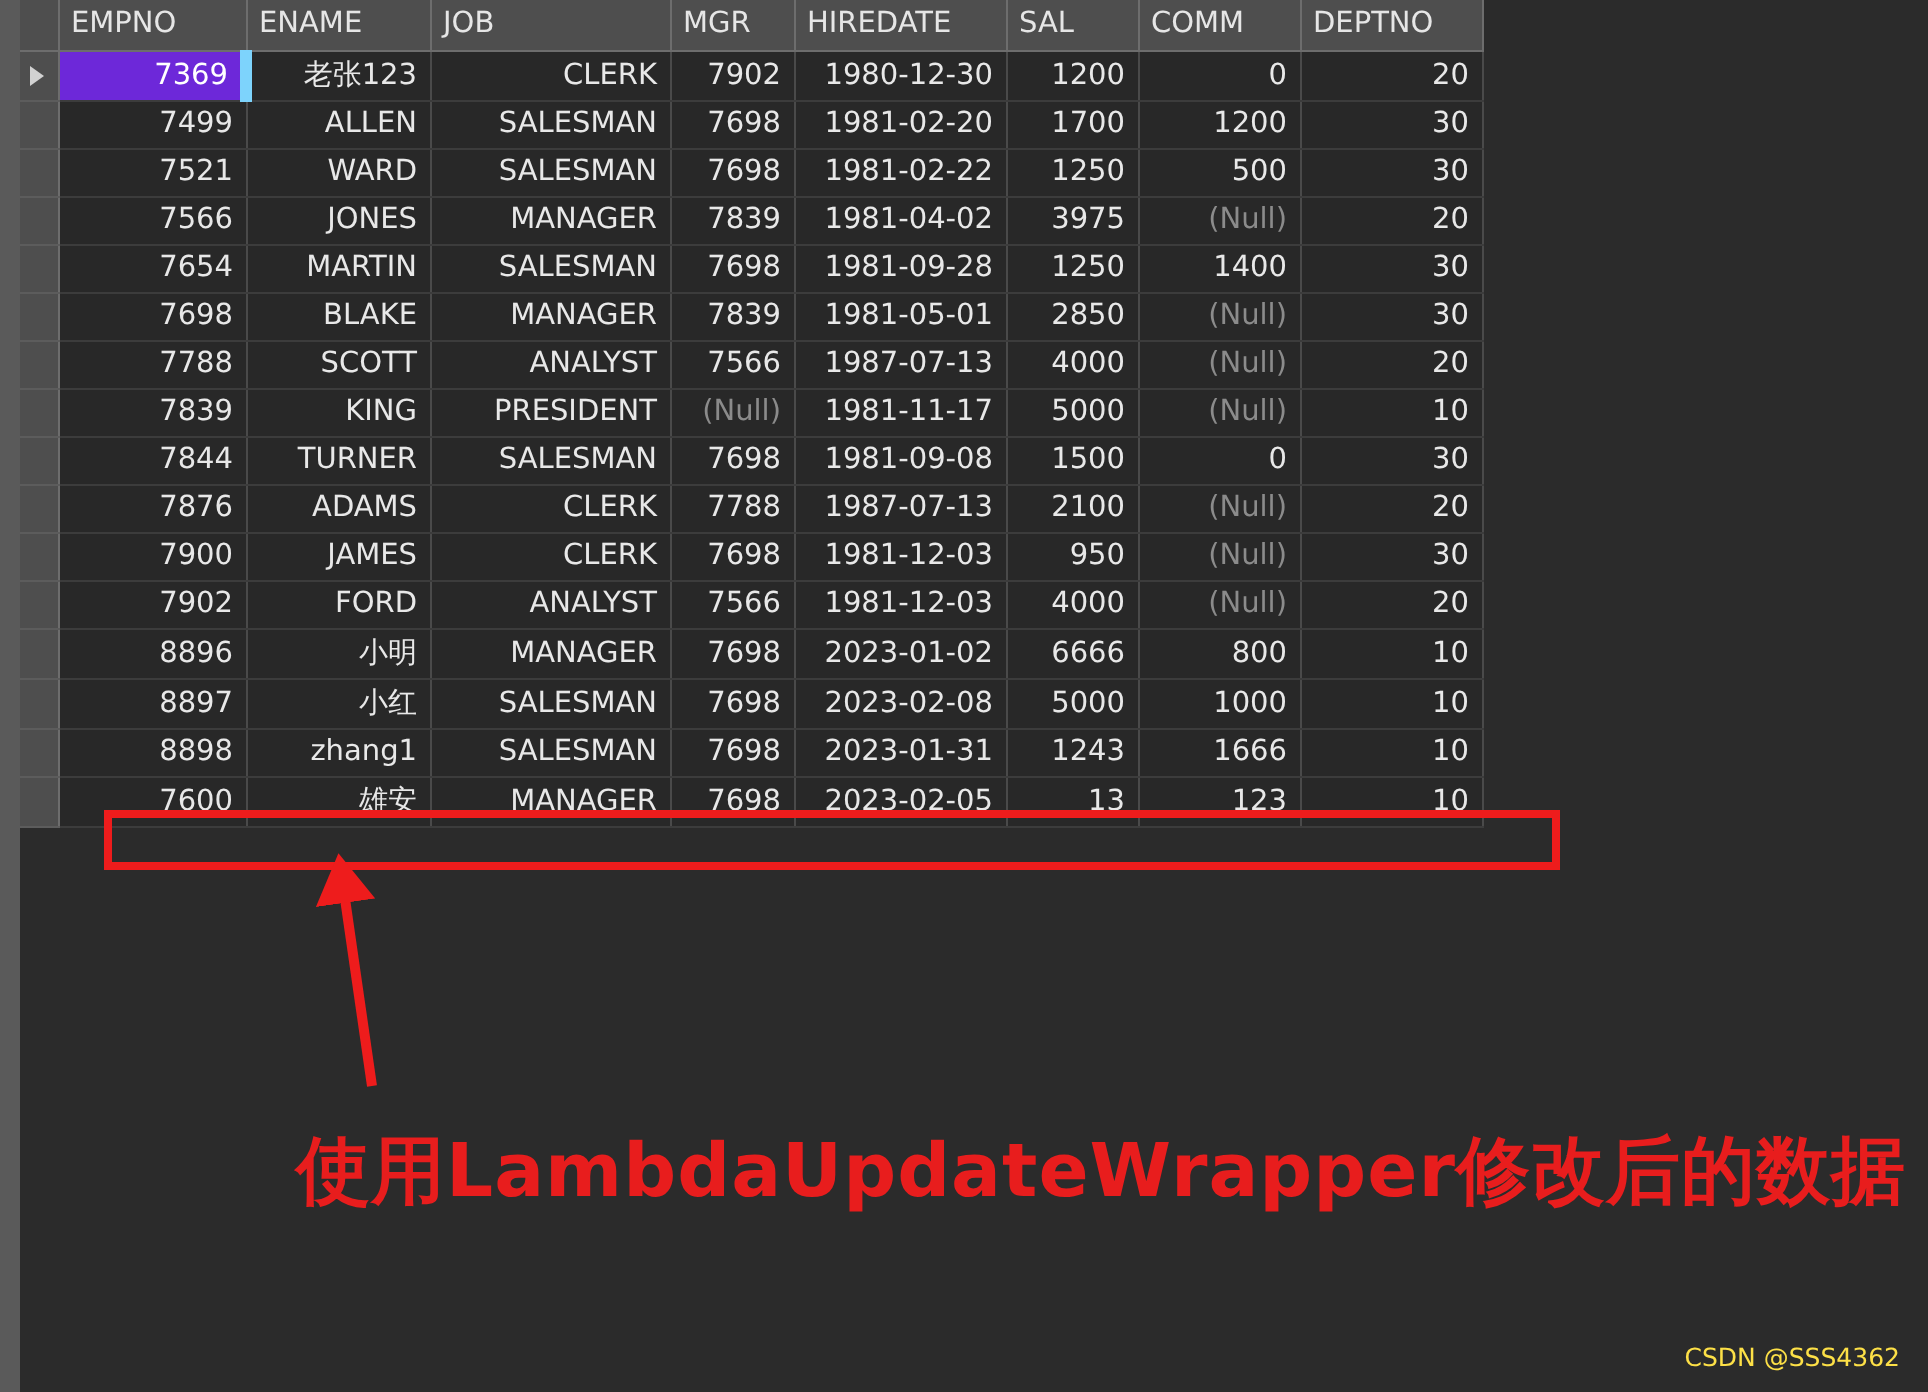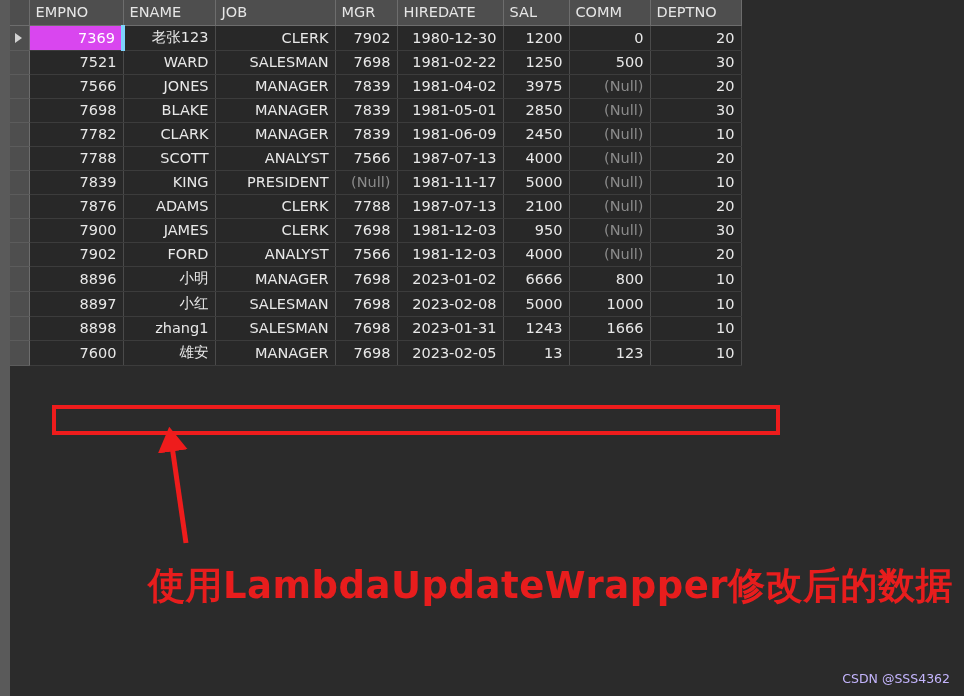--- a/index.html
+++ b/index.html
@@ -82,23 +82,23 @@
     background: #4e4e4e;
     border-right: 1px solid #6d6d6d;
     border-bottom: 1px solid #5c5c5c;
     padding: 0;
     position: relative;
   }
   td.num { text-align: right; }
   td.txt { text-align: right; }
   td.null-val { color: #8b8b8b; margin-left: 24px; }
   td.sel-cell {
-    background: #d946ef;
+    background: #6d28d9;
     color: #ffffff;
-    border-right: 4px solid #7dd3fc;
+    border-right: 6px solid #7dd3fc;
   }
 
   
   .row-marker {
     position: absolute;
     left: 5px; top: 50%;
     transform: translateY(-50%);
     width: 0; height: 0;
     border-left: 7px solid #d2d2d2;
     border-top: 5px solid transparent;
@@ -137,21 +137,21 @@
     font-weight: bold;
     letter-spacing: 0.5px;
     white-space: nowrap;
   }
 
   
   #watermark {
     position: absolute;
     right: 14px;
     bottom: 10px;
-    color: #c4b5fd;
+    color: #fde047;
     font-size: 12.5px;
     white-space: nowrap;
   }
 </style>
 </head>
 <body>
 
 <div id="left-edge"></div>
 
 <div id="grid">
@@ -189,20 +189,31 @@
           <td class="txt">老张123</td>
           <td class="txt">CLERK</td>
           <td class="num">7902</td>
           <td class="txt">1980-12-30</td>
           <td class="num">1200</td>
           <td class="num">0</td>
           <td class="num">20</td>
         </tr>
         <tr>
           <td class="gutter"></td>
+          <td class="num">7499</td>
+          <td class="txt">ALLEN</td>
+          <td class="txt">SALESMAN</td>
+          <td class="num">7698</td>
+          <td class="txt">1981-02-20</td>
+          <td class="num">1700</td>
+          <td class="num">1200</td>
+          <td class="num">30</td>
+        </tr>
+        <tr>
+          <td class="gutter"></td>
           <td class="num">7521</td>
           <td class="txt">WARD</td>
           <td class="txt">SALESMAN</td>
           <td class="num">7698</td>
           <td class="txt">1981-02-22</td>
           <td class="num">1250</td>
           <td class="num">500</td>
           <td class="num">30</td>
         </tr>
         <tr>
@@ -211,39 +222,39 @@
           <td class="txt">JONES</td>
           <td class="txt">MANAGER</td>
           <td class="num">7839</td>
           <td class="txt">1981-04-02</td>
           <td class="num">3975</td>
           <td class="num null-val">(Null)</td>
           <td class="num">20</td>
         </tr>
         <tr>
           <td class="gutter"></td>
+          <td class="num">7654</td>
+          <td class="txt">MARTIN</td>
+          <td class="txt">SALESMAN</td>
+          <td class="num">7698</td>
+          <td class="txt">1981-09-28</td>
+          <td class="num">1250</td>
+          <td class="num">1400</td>
+          <td class="num">30</td>
+        </tr>
+        <tr>
+          <td class="gutter"></td>
           <td class="num">7698</td>
           <td class="txt">BLAKE</td>
           <td class="txt">MANAGER</td>
           <td class="num">7839</td>
           <td class="txt">1981-05-01</td>
           <td class="num">2850</td>
           <td class="num null-val">(Null)</td>
           <td class="num">30</td>
-        </tr>
-        <tr>
-          <td class="gutter"></td>
-          <td class="num">7782</td>
-          <td class="txt">CLARK</td>
-          <td class="txt">MANAGER</td>
-          <td class="num">7839</td>
-          <td class="txt">1981-06-09</td>
-          <td class="num">2450</td>
-          <td class="num null-val">(Null)</td>
-          <td class="num">10</td>
         </tr>
         <tr>
           <td class="gutter"></td>
           <td class="num">7788</td>
           <td class="txt">SCOTT</td>
           <td class="txt">ANALYST</td>
           <td class="num">7566</td>
           <td class="txt">1987-07-13</td>
           <td class="num">4000</td>
           <td class="num null-val">(Null)</td>
@@ -252,20 +263,31 @@
         <tr>
           <td class="gutter"></td>
           <td class="num">7839</td>
           <td class="txt">KING</td>
           <td class="txt">PRESIDENT</td>
           <td class="num null-val">(Null)</td>
           <td class="txt">1981-11-17</td>
           <td class="num">5000</td>
           <td class="num null-val">(Null)</td>
           <td class="num">10</td>
+        </tr>
+        <tr>
+          <td class="gutter"></td>
+          <td class="num">7844</td>
+          <td class="txt">TURNER</td>
+          <td class="txt">SALESMAN</td>
+          <td class="num">7698</td>
+          <td class="txt">1981-09-08</td>
+          <td class="num">1500</td>
+          <td class="num">0</td>
+          <td class="num">30</td>
         </tr>
         <tr>
           <td class="gutter"></td>
           <td class="num">7876</td>
           <td class="txt">ADAMS</td>
           <td class="txt">CLERK</td>
           <td class="num">7788</td>
           <td class="txt">1987-07-13</td>
           <td class="num">2100</td>
           <td class="num null-val">(Null)</td>

